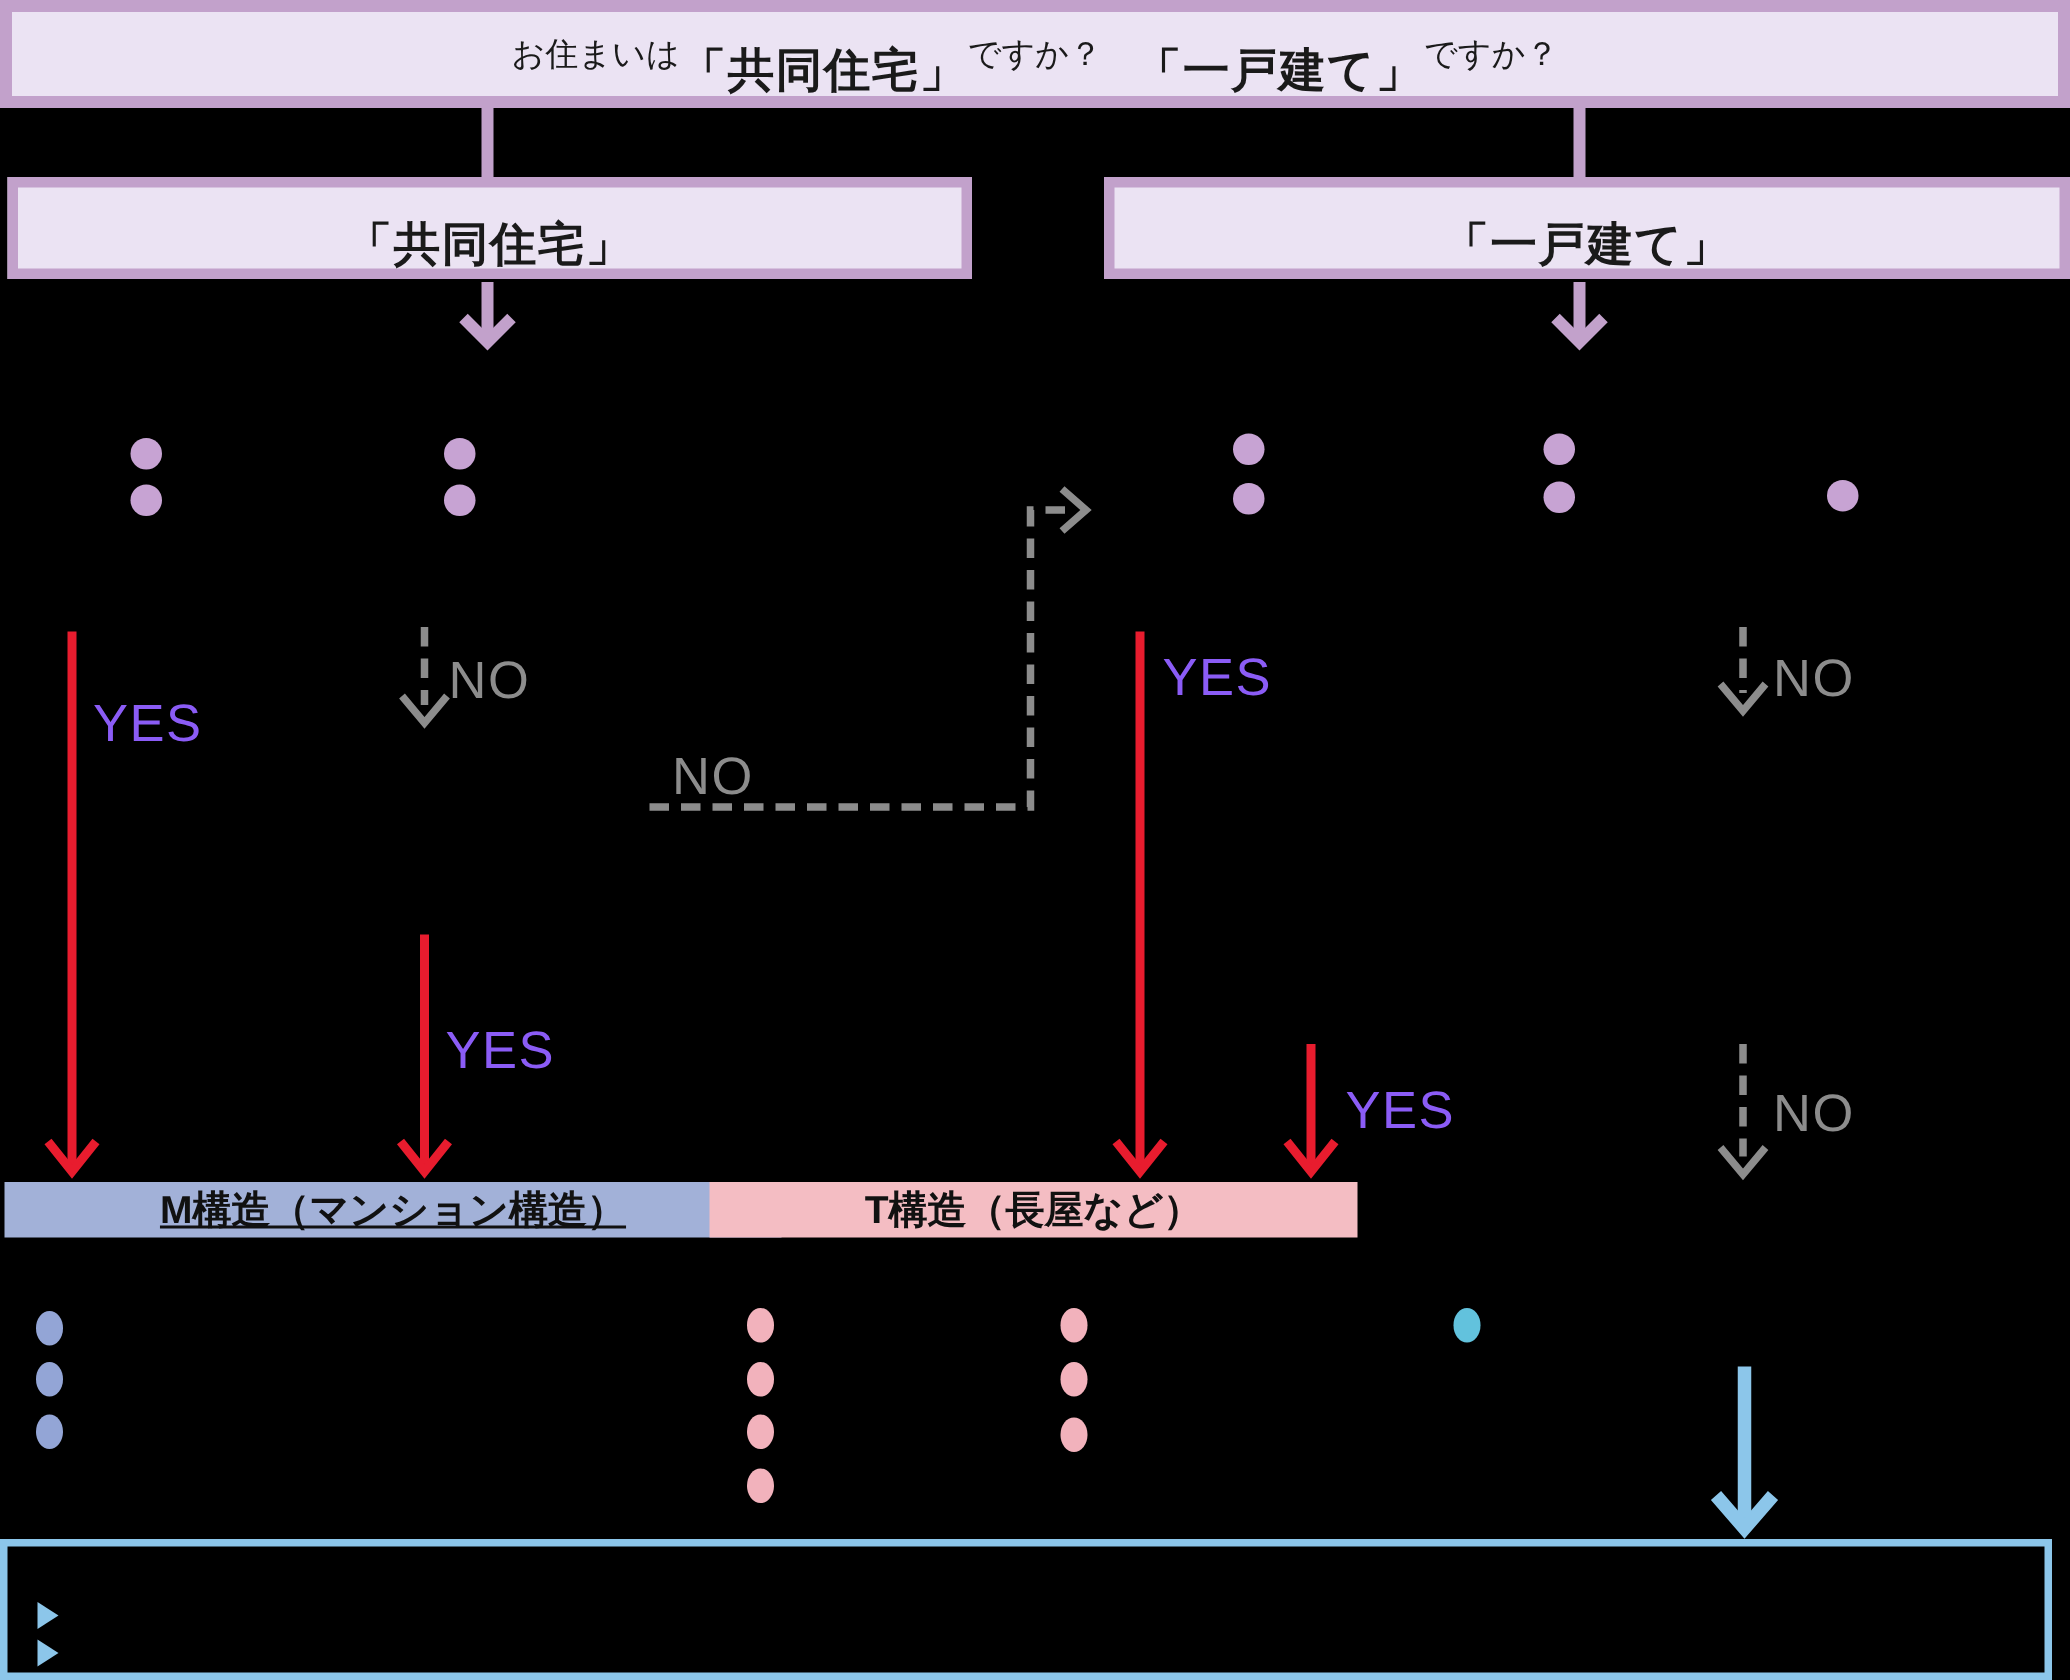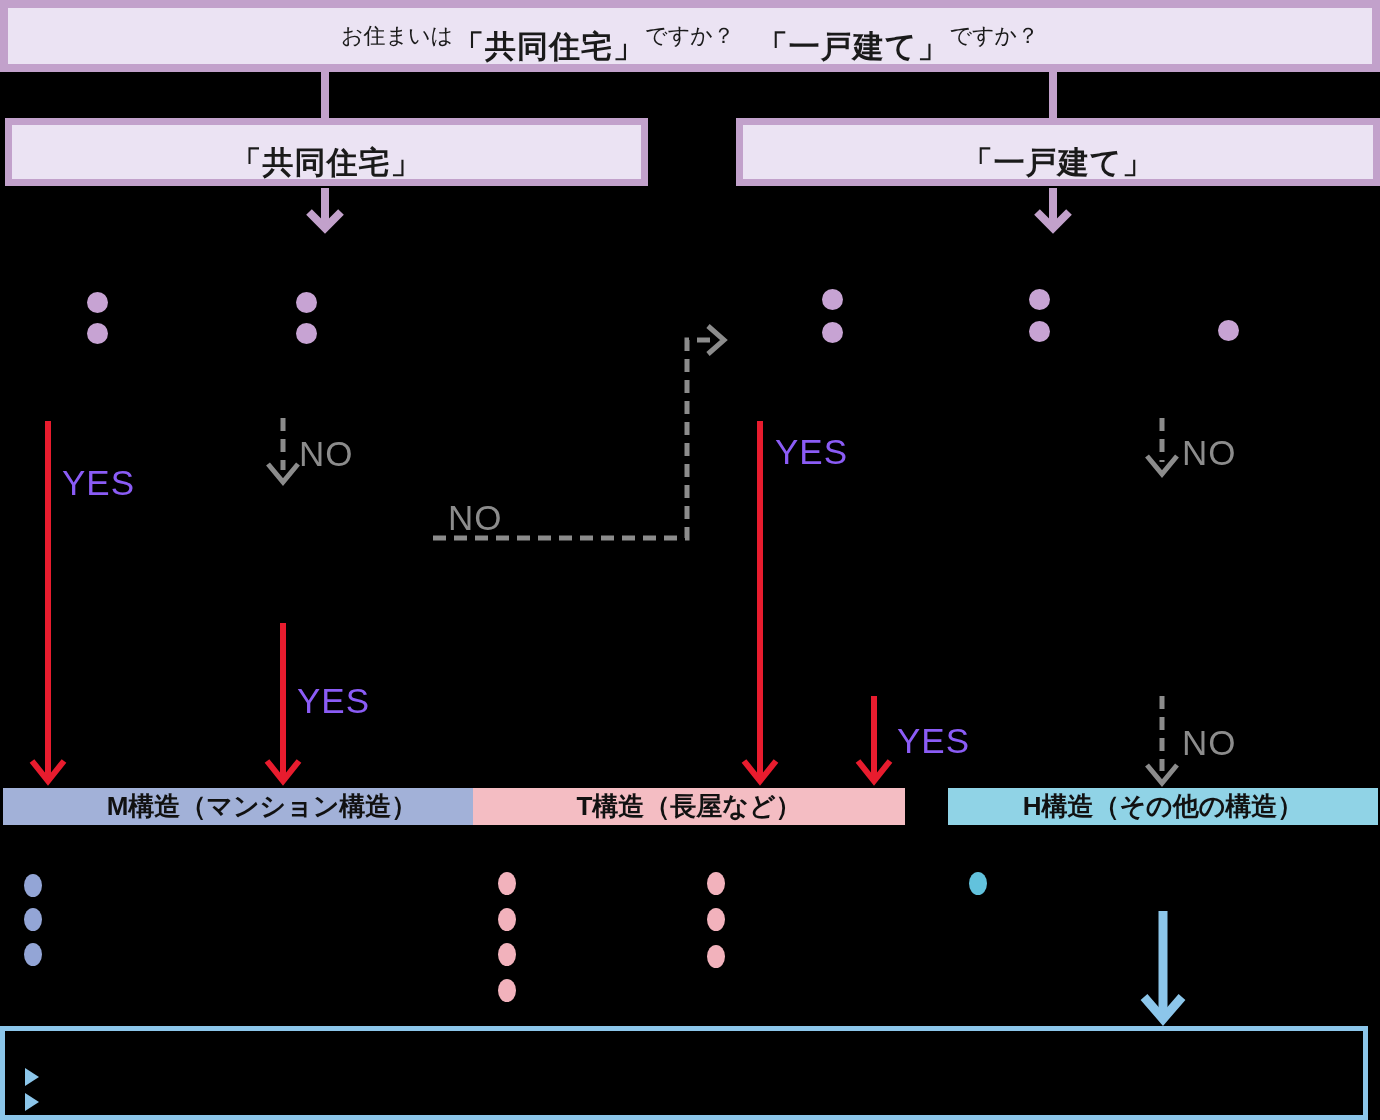--- a/index.html
+++ b/index.html
@@ -120,28 +120,25 @@
     <polyline points="6,38 21,56 36,38" stroke="#8c8c8c" stroke-width="5" fill="none"></polyline>
   </svg>
   <div class="abs lbl no" style="left:1182px;top:433px;">NO</div>
 
   <svg class="abs" style="left:1141px;top:696px;" width="42" height="93">
     <line x1="21" y1="0" x2="21" y2="75" stroke="#8c8c8c" stroke-width="5" stroke-dasharray="13,8"></line>
     <polyline points="6,69 21,87 36,69" stroke="#8c8c8c" stroke-width="5" fill="none"></polyline>
   </svg>
   <div class="abs lbl no" style="left:1182px;top:723px;">NO</div>
 
-  <div class="abs rbar m" style="left:3px;top:788px;width:518px;">
+  <div class="abs rbar m" style="left:3px;top:788px;width:518px;text-decoration:underline;">
     <span>M構造（マンション構造）</span>
   </div>
   <div class="abs rbar t" style="left:473px;top:788px;width:432px;">
     <span>T構造（長屋など）</span>
-  </div>
-  <div class="abs rbar h" style="left:948px;top:788px;width:430px;">
-    <span>H構造（その他の構造）</span>
   </div>
 
   <div class="abs dot-s m-dot" style="left:24px;top:874px;"></div>
   <div class="abs dot-s m-dot" style="left:24px;top:908px;"></div>
   <div class="abs dot-s m-dot" style="left:24px;top:943px;"></div>
 
   <div class="abs dot-s t-dot" style="left:498px;top:872px;"></div>
   <div class="abs dot-s t-dot" style="left:498px;top:908px;"></div>
   <div class="abs dot-s t-dot" style="left:498px;top:943px;"></div>
   <div class="abs dot-s t-dot" style="left:498px;top:979px;"></div>

